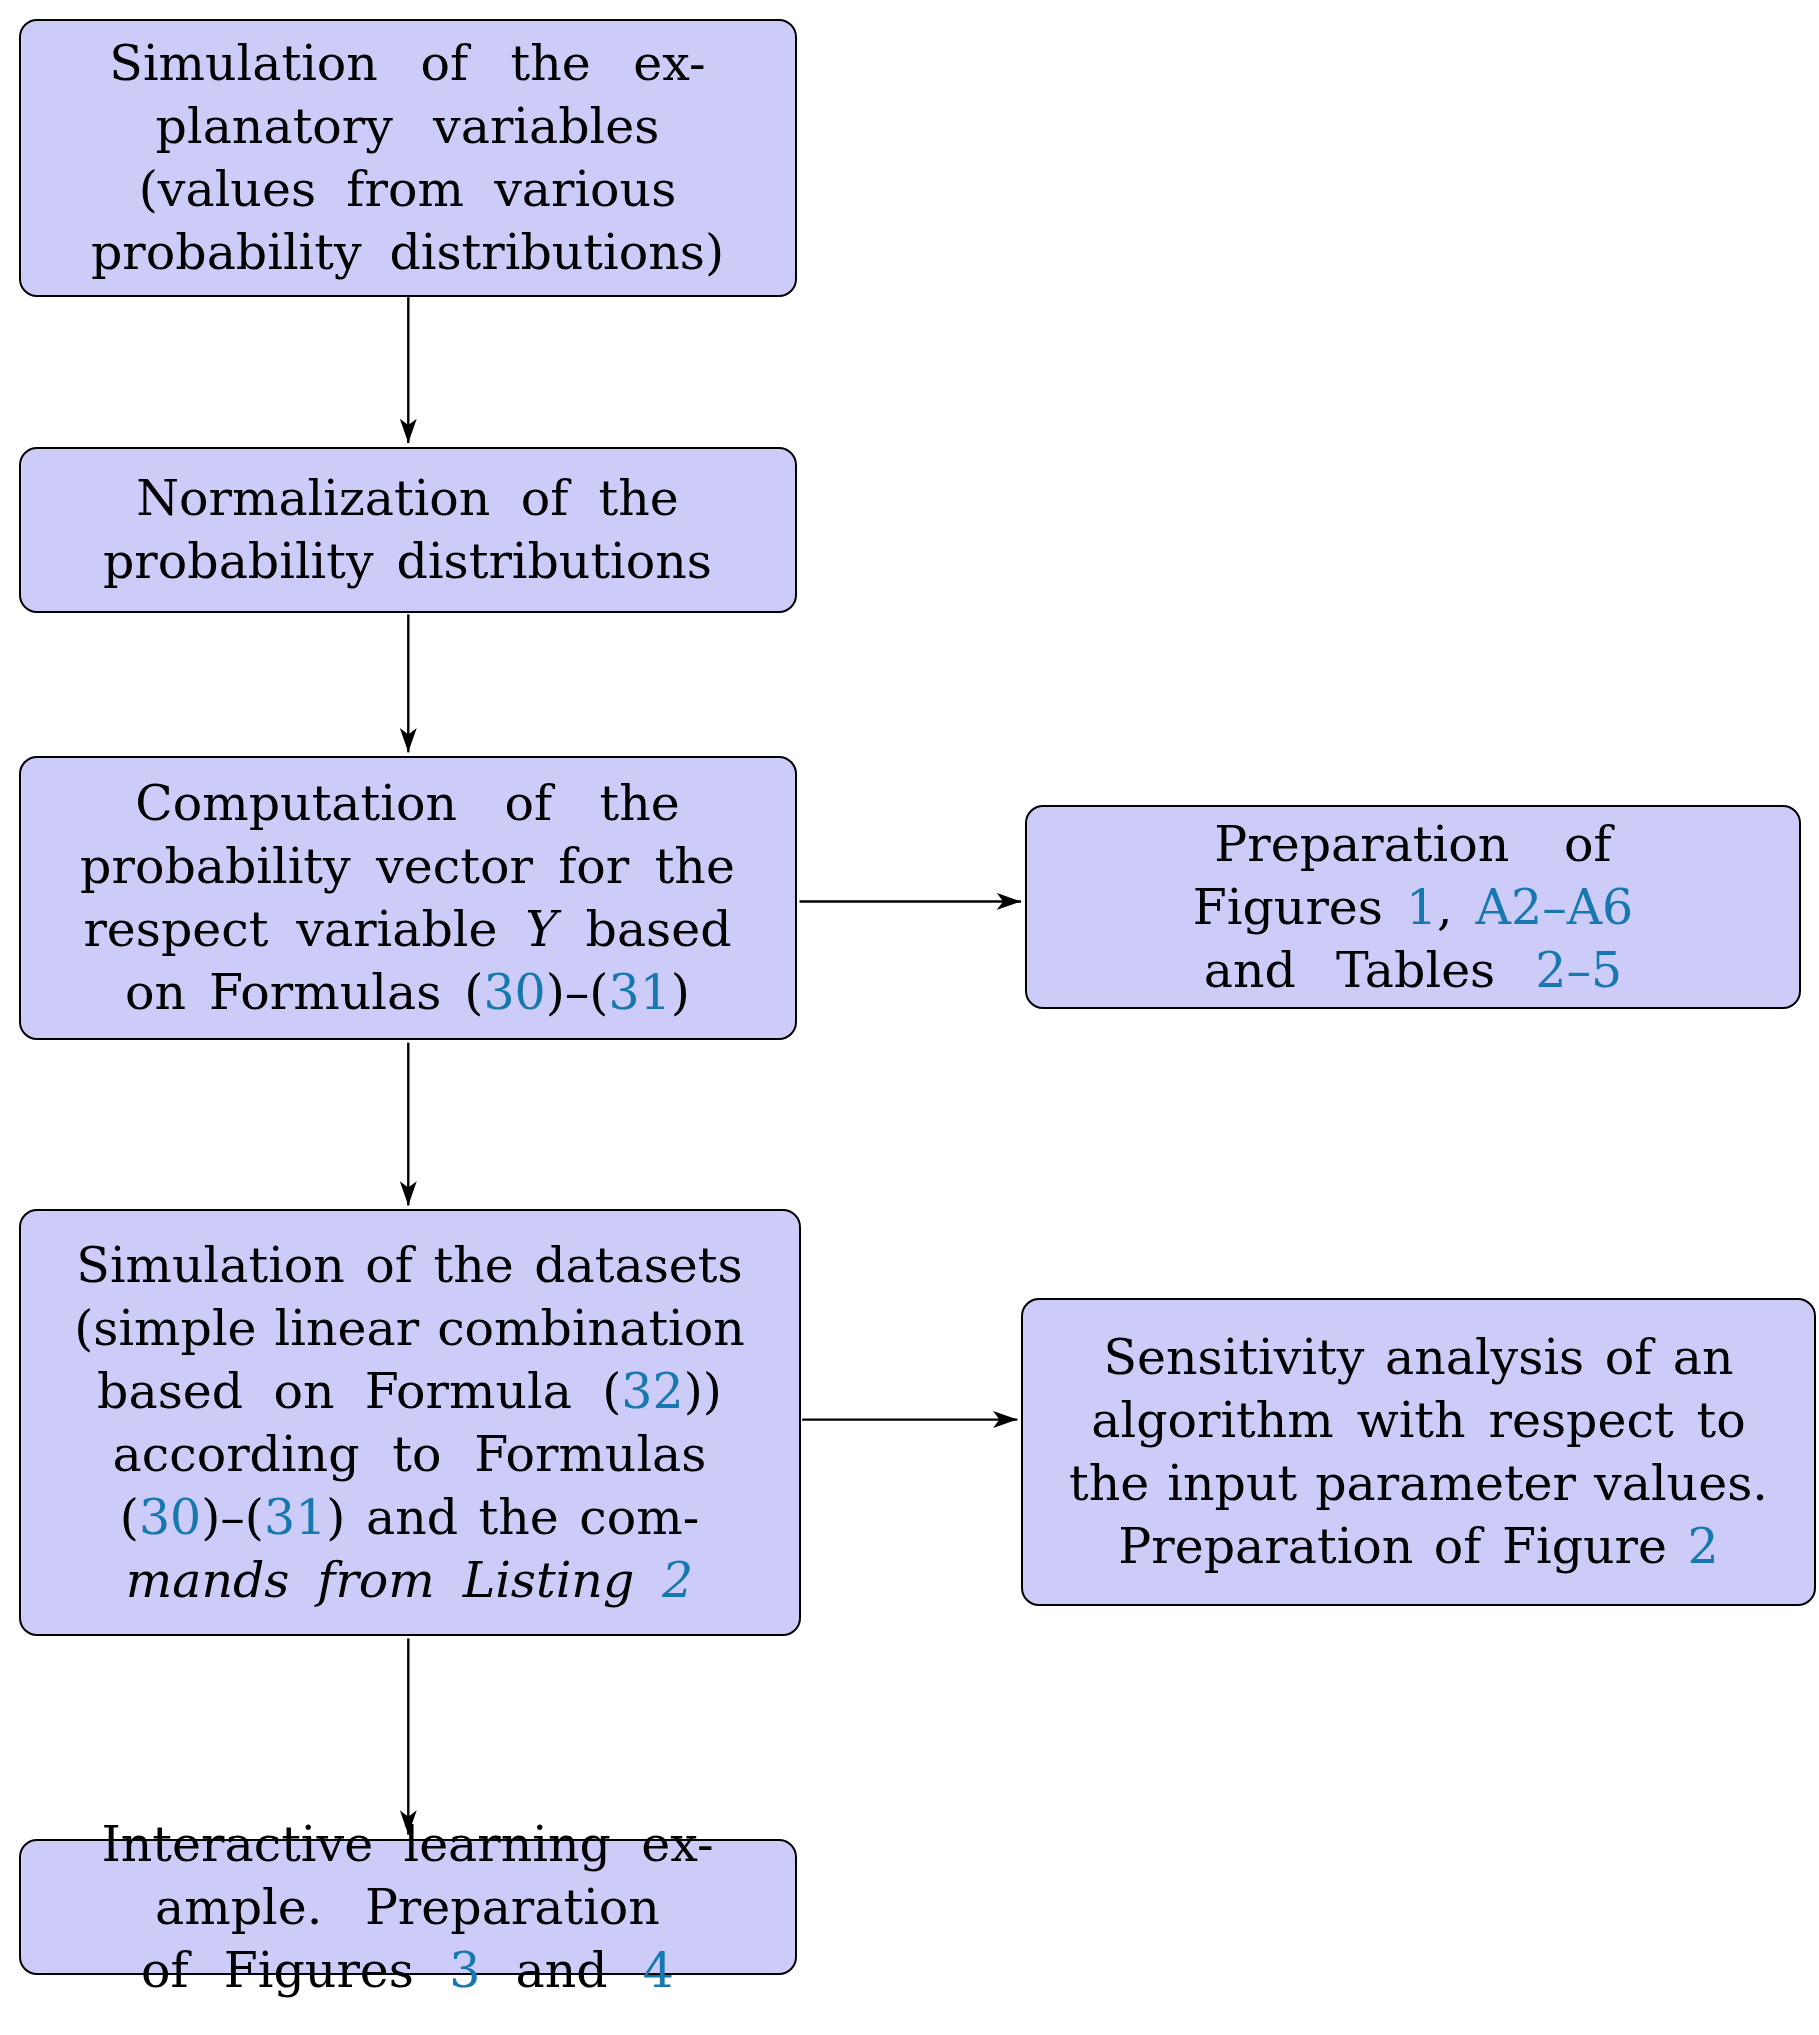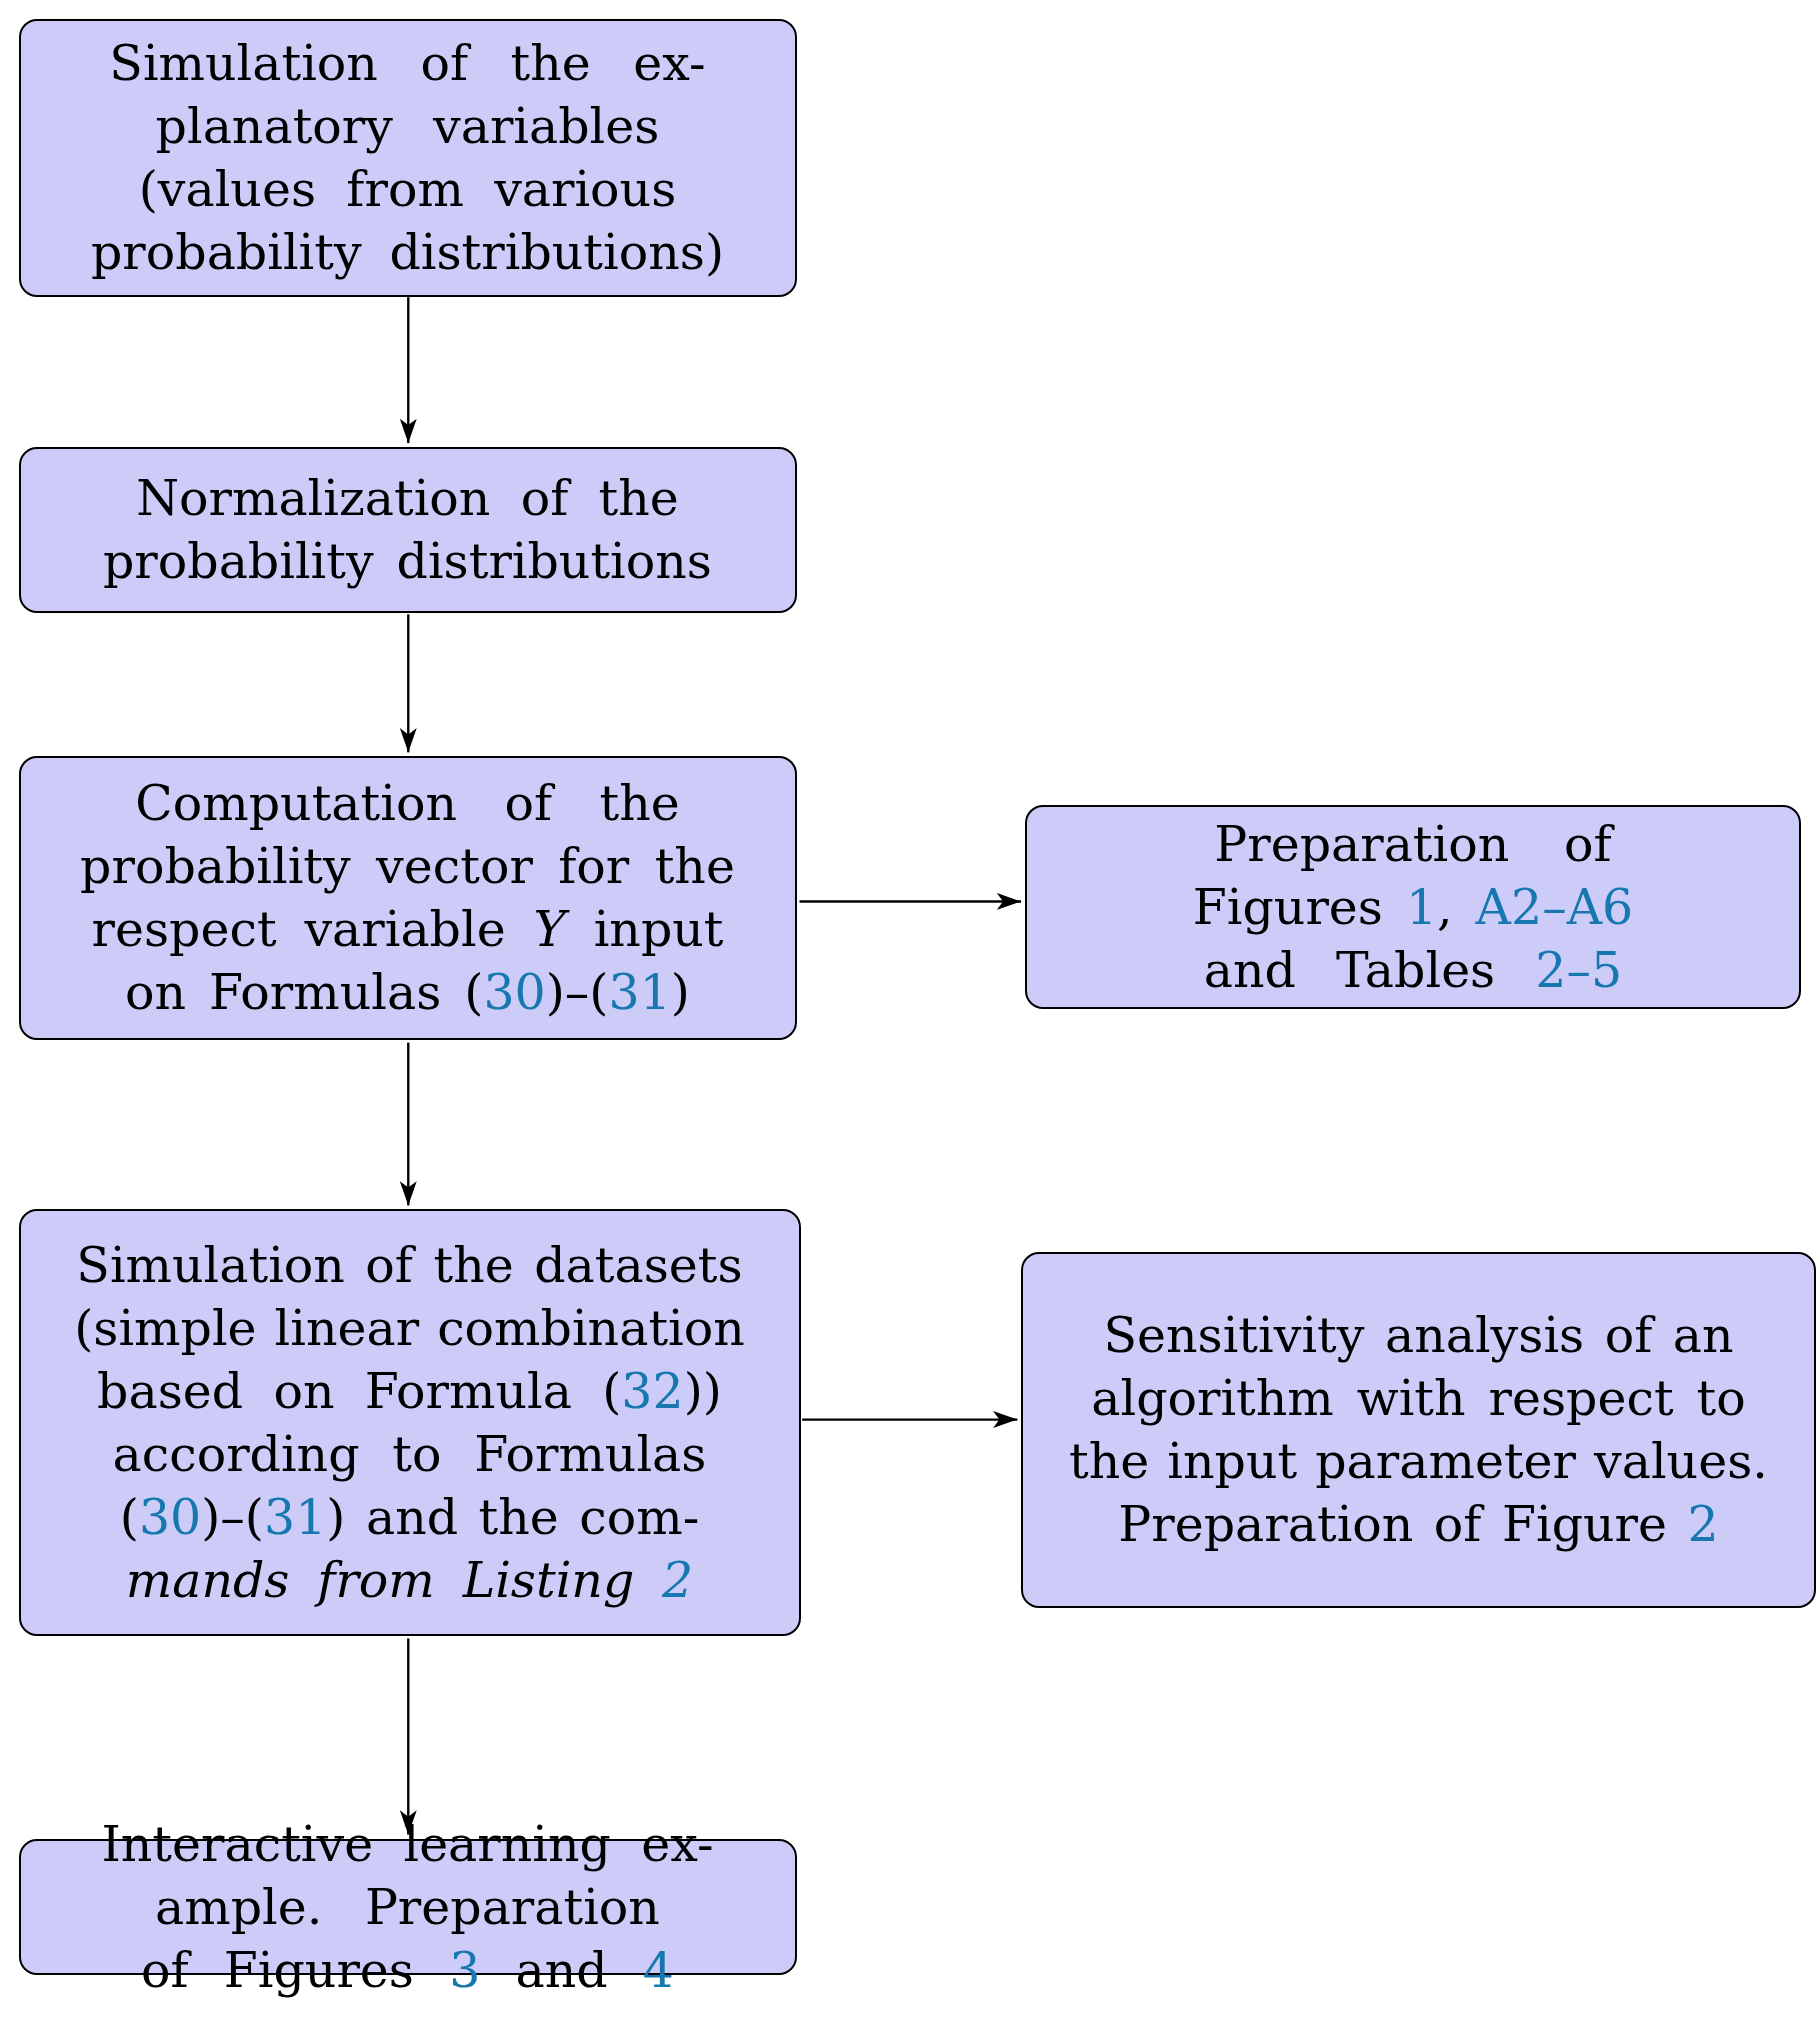--- a/index.html
+++ b/index.html
@@ -39,21 +39,21 @@
   }
   .node .ref { color: var(--link-color, #1778af); }
   .node .it { font-style: italic; }
 
   
   #box-sim-explanatory   { left: 18.5px;   top: 18.5px;   width: 778px; height: 278px; }
   #box-normalization     { left: 18.5px;   top: 447px;  width: 778px; height: 166px; }
   #box-prob-vector       { left: 18.5px;   top: 756px; width: 778px; height: 284px; }
   #box-prep-figs-tables  { left: 1025px; top: 805px; width: 776px; height: 204px; }
   #box-sim-datasets      { left: 18.5px;   top: 1209px; width: 782px; height: 427px; }
-  #box-sensitivity       { left: 1021px; top: 1252px; width: 795px; height: 356px; }
+  #box-sensitivity       { left: 1021px; top: 1298px; width: 795px; height: 308px; }
   #box-interactive       { left: 18.5px;   top: 1839px; width: 778px; height: 136px; }
 </style>
 </head>
 <body>
 
 <div id="canvas" style="--box-fill: #cdccf8; --box-border: #000000; --link-color: #1778af; background: rgb(255, 255, 255); color: rgb(0, 0, 0);">
 
   <svg id="arrow-layer" viewBox="0 0 3440 3849" xmlns="http://www.w3.org/2000/svg">
     <defs>
       <marker id="stealth" markerUnits="userSpaceOnUse" markerWidth="50" markerHeight="38" refX="46" refY="18" orient="auto">
@@ -76,21 +76,21 @@
     </div>
 
   <div class="node" id="box-normalization">
       <div class="line" style="word-spacing: 0.3em;"><span>Normalization of the</span></div>
       <div class="line" style="word-spacing: 0.15em;"><span>probability distributions</span></div>
     </div>
 
   <div class="node" id="box-prob-vector">
       <div class="line" style="word-spacing: 0.65em;"><span>Computation of the</span></div>
       <div class="line" style="word-spacing: 0.2em;"><span>probability vector for the</span></div>
-      <div class="line" style="word-spacing: 0.25em;"><span>respect variable </span><span class="it">Y</span><span> input</span></div>
+      <div class="line" style="word-spacing: 0.25em;"><span>respect variable </span><span class="it">Y</span><span> based</span></div>
       <div class="line" style="word-spacing: 0.15em;"><span>on Formulas (</span><span class="ref">30</span><span>)–(</span><span class="ref">31</span><span>)</span></div>
     </div>
 
   <div class="node" id="box-prep-figs-tables">
       <div class="line" style="word-spacing: 0.8em;"><span>Preparation of</span></div>
       <div class="line" style="word-spacing: 0.15em;"><span>Figures </span><span class="ref">1</span><span>, </span><span class="ref">A2–A6</span></div>
       <div class="line" style="word-spacing: 0.5em;"><span>and Tables </span><span class="ref">2–5</span></div>
     </div>
 
   <div class="node" id="box-sim-datasets">

